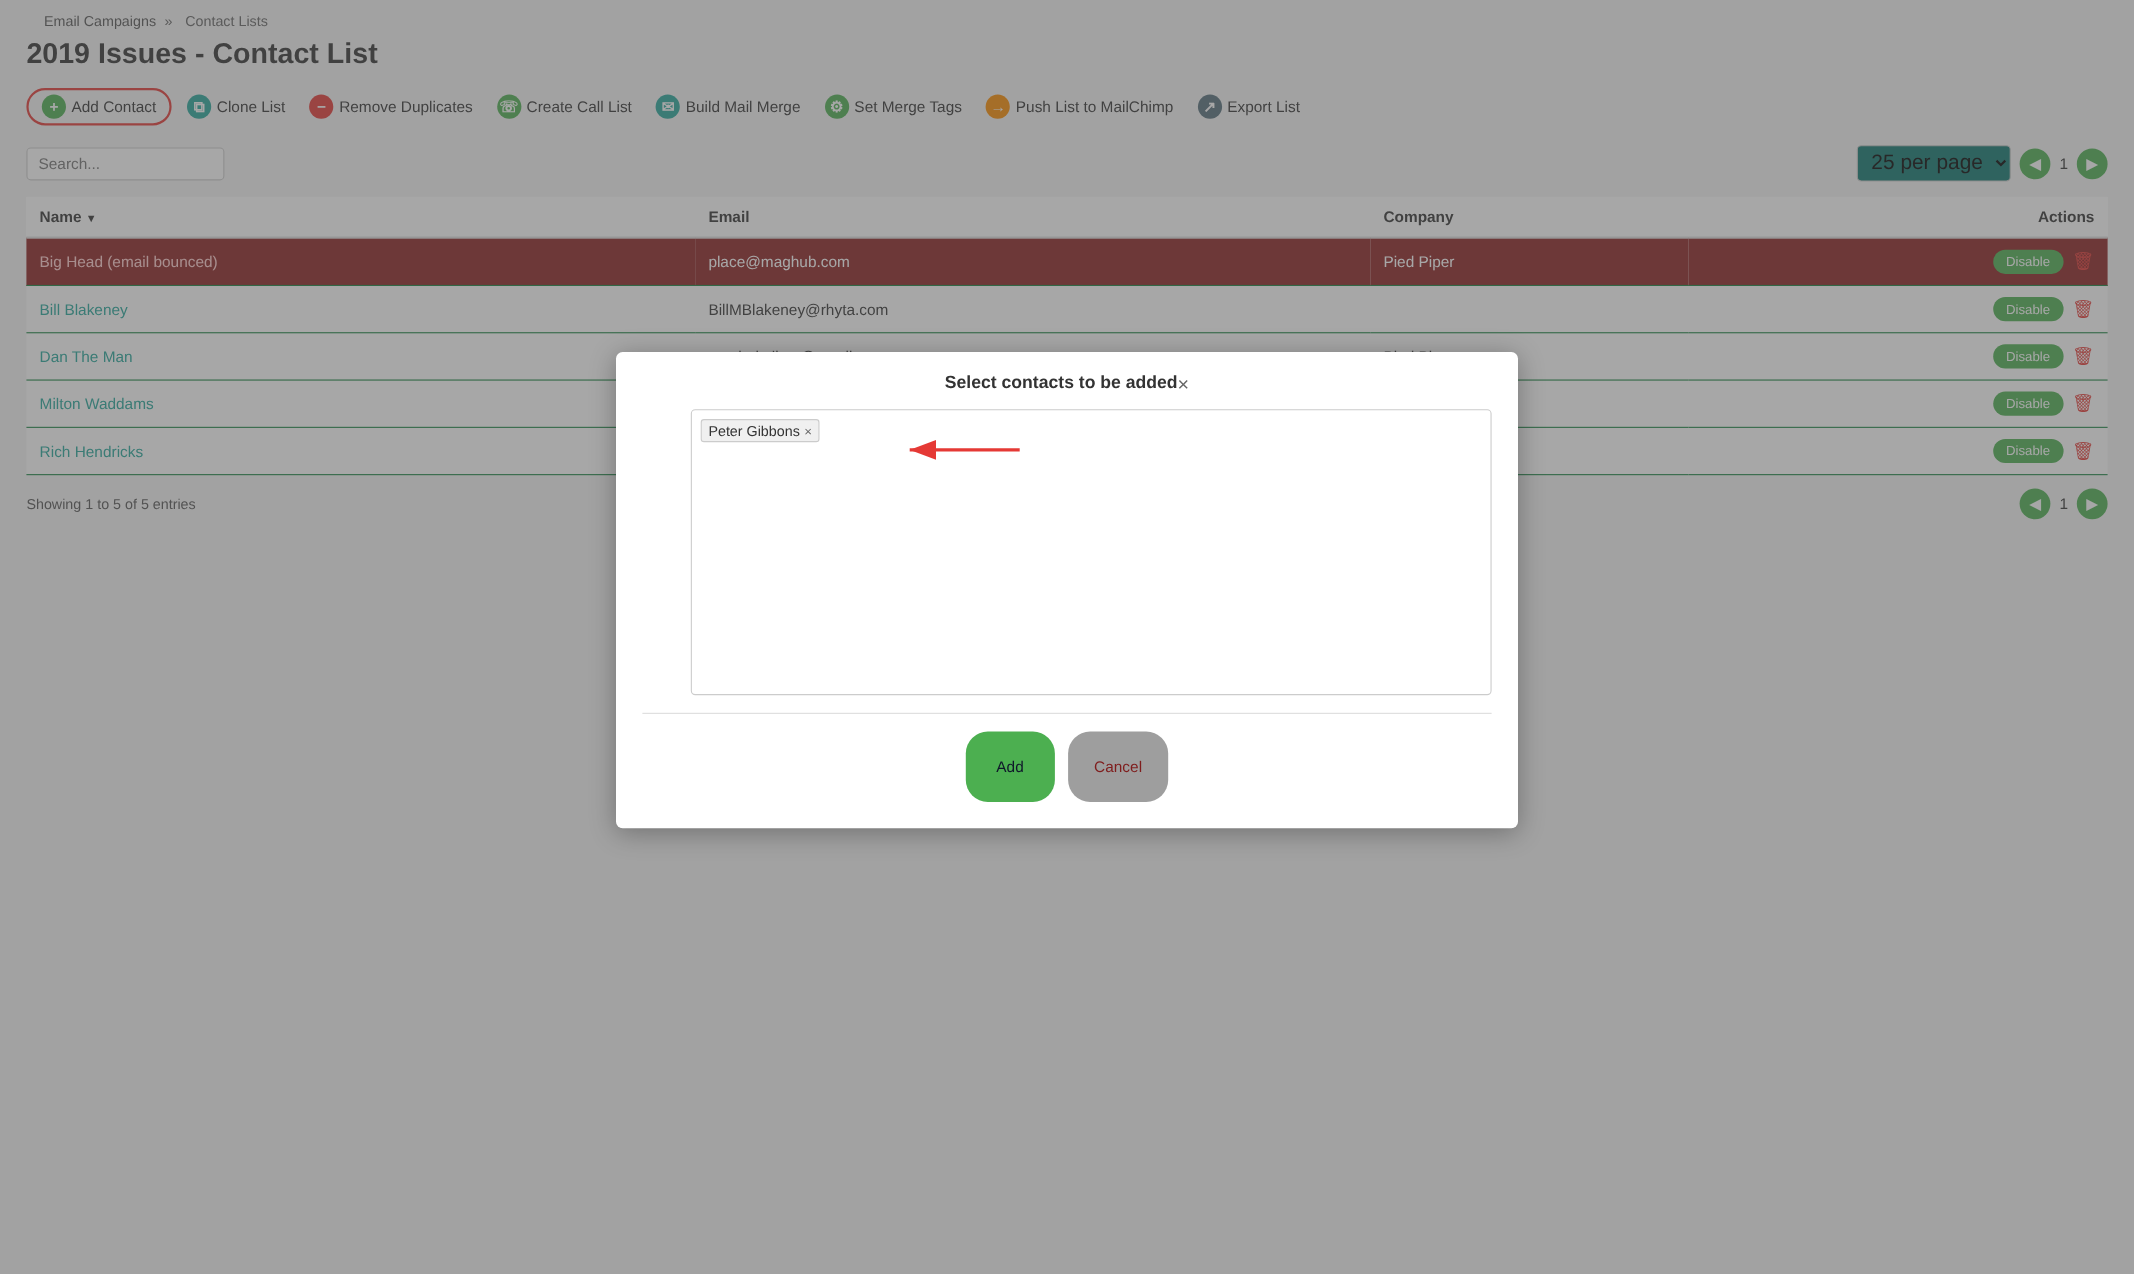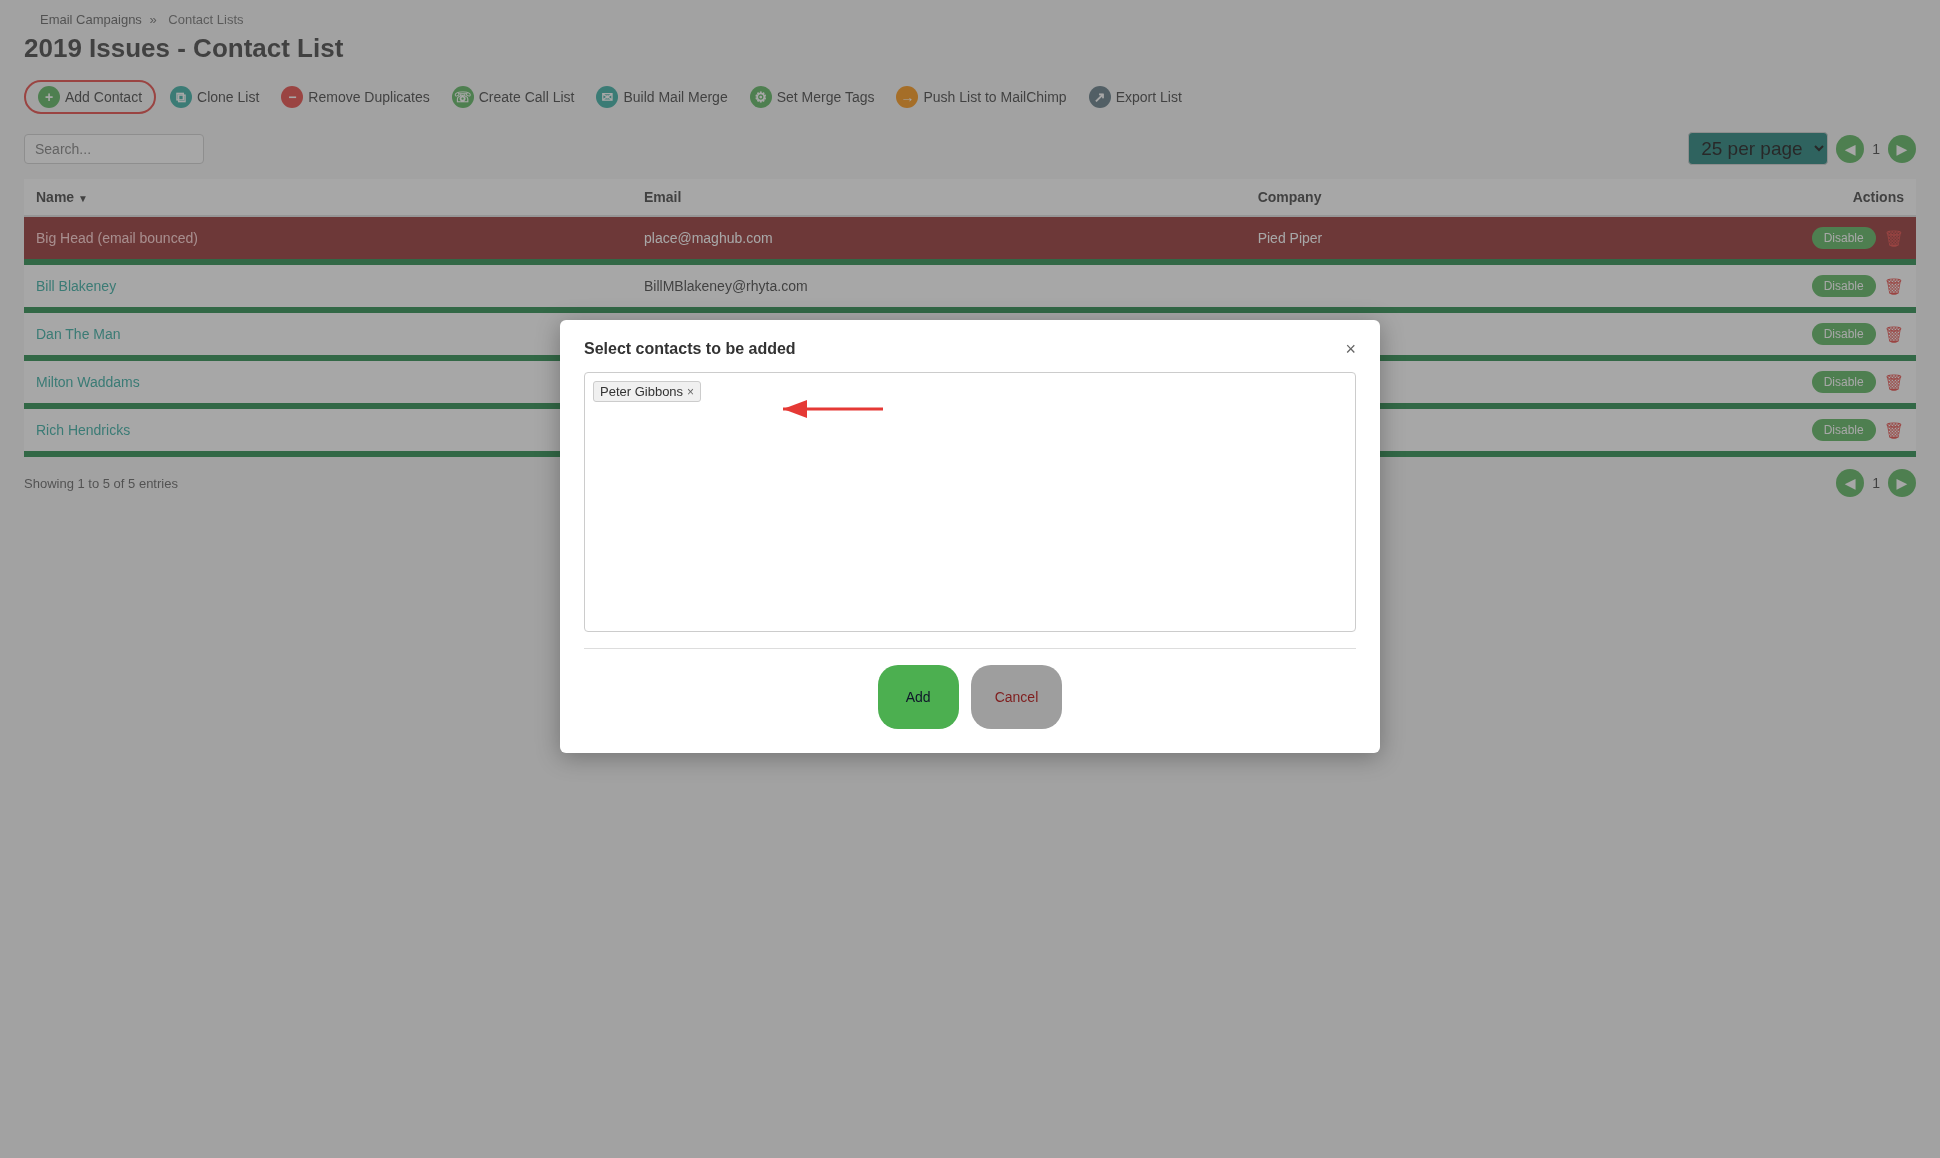--- a/index.html
+++ b/index.html
@@ -127,21 +127,21 @@
       padding: 10px 12px;
       font-weight: 600;
       color: #333;
       border-bottom: 2px solid #ddd;
       font-size: 14px;
       background: white;
     }
     .contact-table th.actions-col { text-align: right; }
     .contact-table td {
       padding: 10px 12px;
-      border-bottom: 6px solid #15803d;
+      border-bottom: 1px solid #15803d;
       font-size: 14px;
       color: #333;
     }
     .contact-table tr.bounced-row { background: #8b2020; }
     .contact-table tr.bounced-row td { color: white; }
     .contact-table tr.bounced-row td a { color: #ffcccc; }
     .contact-link { color: #26a69a; text-decoration: none; font-size: 14px; }
 
     .action-cell { text-align: right; display: flex; align-items: center; justify-content: flex-end; gap: 8px; }
     .disable-btn {
@@ -190,21 +190,21 @@
       background: white;
       border-radius: 6px;
       width: 820px;
       padding: 20px 24px 24px;
       position: relative;
       box-shadow: 0 4px 24px rgba(0,0,0,0.3);
     }
     .modal-header {
       display: flex;
       align-items: center;
-      justify-content: space-between;
+      justify-content: center;
       margin-bottom: 14px;
     }
     .modal-title {
       font-size: 16px;
       font-weight: 600;
       color: #333;
     }
     .modal-close {
       background: none;
       border: none;
@@ -213,20 +213,21 @@
       color: #666;
       line-height: 1;
     }
     .contact-select-area {
       border: 1px solid #ccc;
       border-radius: 4px;
       min-height: 260px;
       padding: 8px;
       background: white;
       position: relative;
+      margin-left: 44px;
     }
     .selected-tag {
       display: inline-flex;
       align-items: center;
       background: #f0f0f0;
       border: 1px solid #ccc;
       border-radius: 3px;
       padding: 2px 6px;
       font-size: 13px;
       color: #333;

